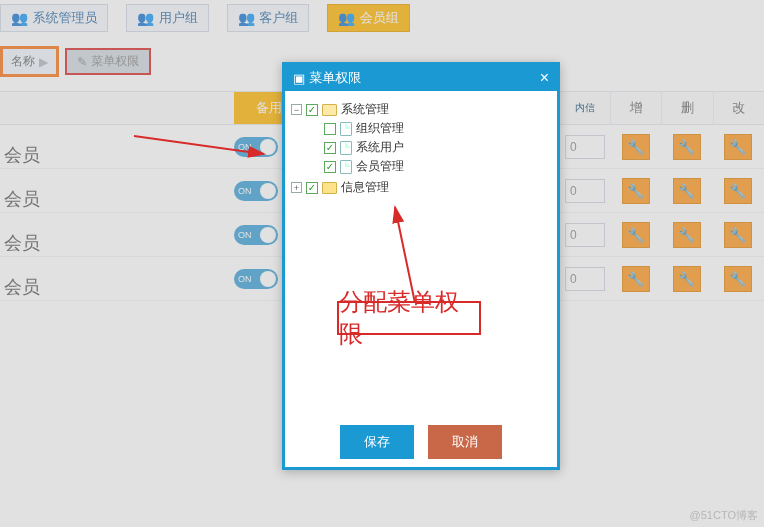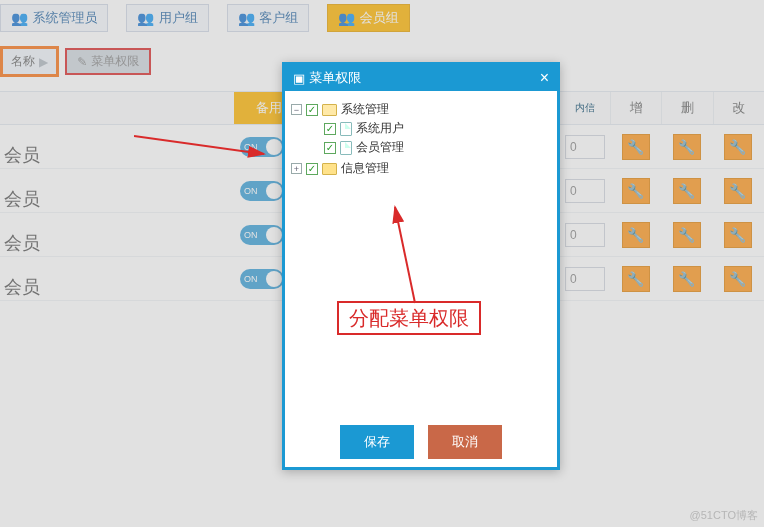--- a/index.html
+++ b/index.html
@@ -20,21 +20,21 @@
   .header-row { display:flex; margin-top:14px; border-top:1px solid #e0e6ef; border-bottom:1px solid #e0e6ef; background:#fafbfc; height:34px; align-items:stretch; }
   .header-spacer { flex:0 0 234px; }
   .header-backup { flex:0 0 50px; background:#ffb600; color:#fff; font-size:13px; display:flex; align-items:center; justify-content:flex-end; padding-right:2px; }
   .header-dialog-gap { flex:0 0 276px; }
   .header-internal { flex:0 0 50px; font-size:10px; color:#0c4a6e; display:flex; align-items:center; justify-content:center;text-align:center; }
   .header-btns { flex:1; display:flex; }
   .header-btn-cell { flex:1; font-size:13px; color:#666; display:flex; align-items:center; justify-content:center; border-left:1px solid #e9edf2; }
 
   .data-row { display:flex; height:44px; border-bottom:1px solid #eef1f5; align-items:center; }
   .row-label { flex:0 0 234px; font-size:18px; color:#555; padding-left:4px;margin-top:16px; }
-  .row-toggle-cell { flex:0 0 50px; display:flex; align-items:center; justify-content:flex-end; }
+  .row-toggle-cell { flex:0 0 50px; display:flex; align-items:center; justify-content:flex-start; }
   .row-dialog-gap { flex:0 0 276px; }
   .row-input-cell { flex:0 0 50px; display:flex; align-items:center; justify-content:center; }
   .row-input-cell input { width:40px; height:24px; border:1px solid #d0d5dd; font-size:12px; color:#888; padding:2px 4px; }
   .row-btns { flex:1; display:flex; }
   .row-btn-cell { flex:1; display:flex; align-items:center; justify-content:center; }
   .orange-btn { width:28px; height:26px; background:#ff9820; border:1px solid #e2860f; display:flex; align-items:center; justify-content:center; color:#fff; font-size:14px; }
 
   .toggle { width:44px; height:20px; border-radius:10px; background:#d0d5dd; display:flex; align-items:center; font-size:9px; color:#fff; position:relative; padding-left:4px; }
   .toggle.on { background:#3aa0d8; }
   .toggle::after { content:""; width:16px; height:16px; border-radius:50%; background:#fff; position:absolute; right:2px; top:2px; }
@@ -49,21 +49,21 @@
   .tree li { display:flex; flex-direction:column; margin:2px 0; }
   .tree-row { display:flex; align-items:center; gap:4px; }
   .expander { width:11px; height:11px; border:1px solid #9aa; display:flex; align-items:center; justify-content:center; font-size:9px; color:#667; background:#fff; }
   .expander.blank { border:none; }
   .chk { width:12px; height:12px; border:1px solid #5ea85e; display:flex; align-items:center; justify-content:center; font-size:10px; color:#2a9a2a; background:#fff; }
   .folder-ico { width:15px; height:12px; background:#ffe28a; border:1px solid #d4b24b; border-radius:1px; }
   .folder-ico.open { background:#ffe9a8; }
   .file-ico { width:12px; height:14px; background:#fff; border:1px solid #8bb; border-radius:1px; position:relative; }
   .file-ico::after { content:""; position:absolute; right:0; top:0; border:3px solid #cfe; border-right-color:#fff; border-top-color:#fff; }
 
-  .annotation-box { position:absolute; left:52px; top:210px; width:144px; height:34px; border:2px solid #d92a2a; color:#d92a2a; font-size:20px; display:flex; align-items:center; justify-content:center; }
+  .annotation-box { position:absolute; left:52px; top:210px; width:144px; height:34px; border:2px solid #d92a2a; color:#d92a2a; font-size:24px; display:flex; align-items:center; justify-content:center; }
   .arrow-svg { position:absolute; left:100px; top:112px; pointer-events:none; }
 
   .dlg-footer { height:50px; display:flex; align-items:center; justify-content:center; gap:14px; }
   .dlg-btn { width:74px; height:34px; color:#fff; font-size:13px; display:flex; align-items:center; justify-content:center; border:none; }
   .btn-save { background:#1b99d3; }
   .btn-cancel { background:#c96848; }
 
   .watermark { position:absolute; right:6px; bottom:4px; font-size:11px; color:#bdbdbd; }
 
   
@@ -255,20 +255,28 @@
     <div class="tree">
       <ul style="padding-left:0">
         <li>
           <div class="tree-row">
             <span class="expander">−</span>
             <span class="chk">✓</span>
             <span class="folder-ico open"></span>
             <span>系统管理</span>
           </div>
           <ul>
+            <li>
+                <div class="tree-row">
+              <span class="expander blank"></span>
+              <span class="chk"></span>
+              <span class="file-ico"></span>
+              <span>组织管理</span>
+            </div>
+              </li>
             <li>
                 <div class="tree-row">
               <span class="expander blank"></span>
               <span class="chk">✓</span>
               <span class="file-ico"></span>
               <span>系统用户</span>
             </div>
               </li>
             <li>
                 <div class="tree-row">

